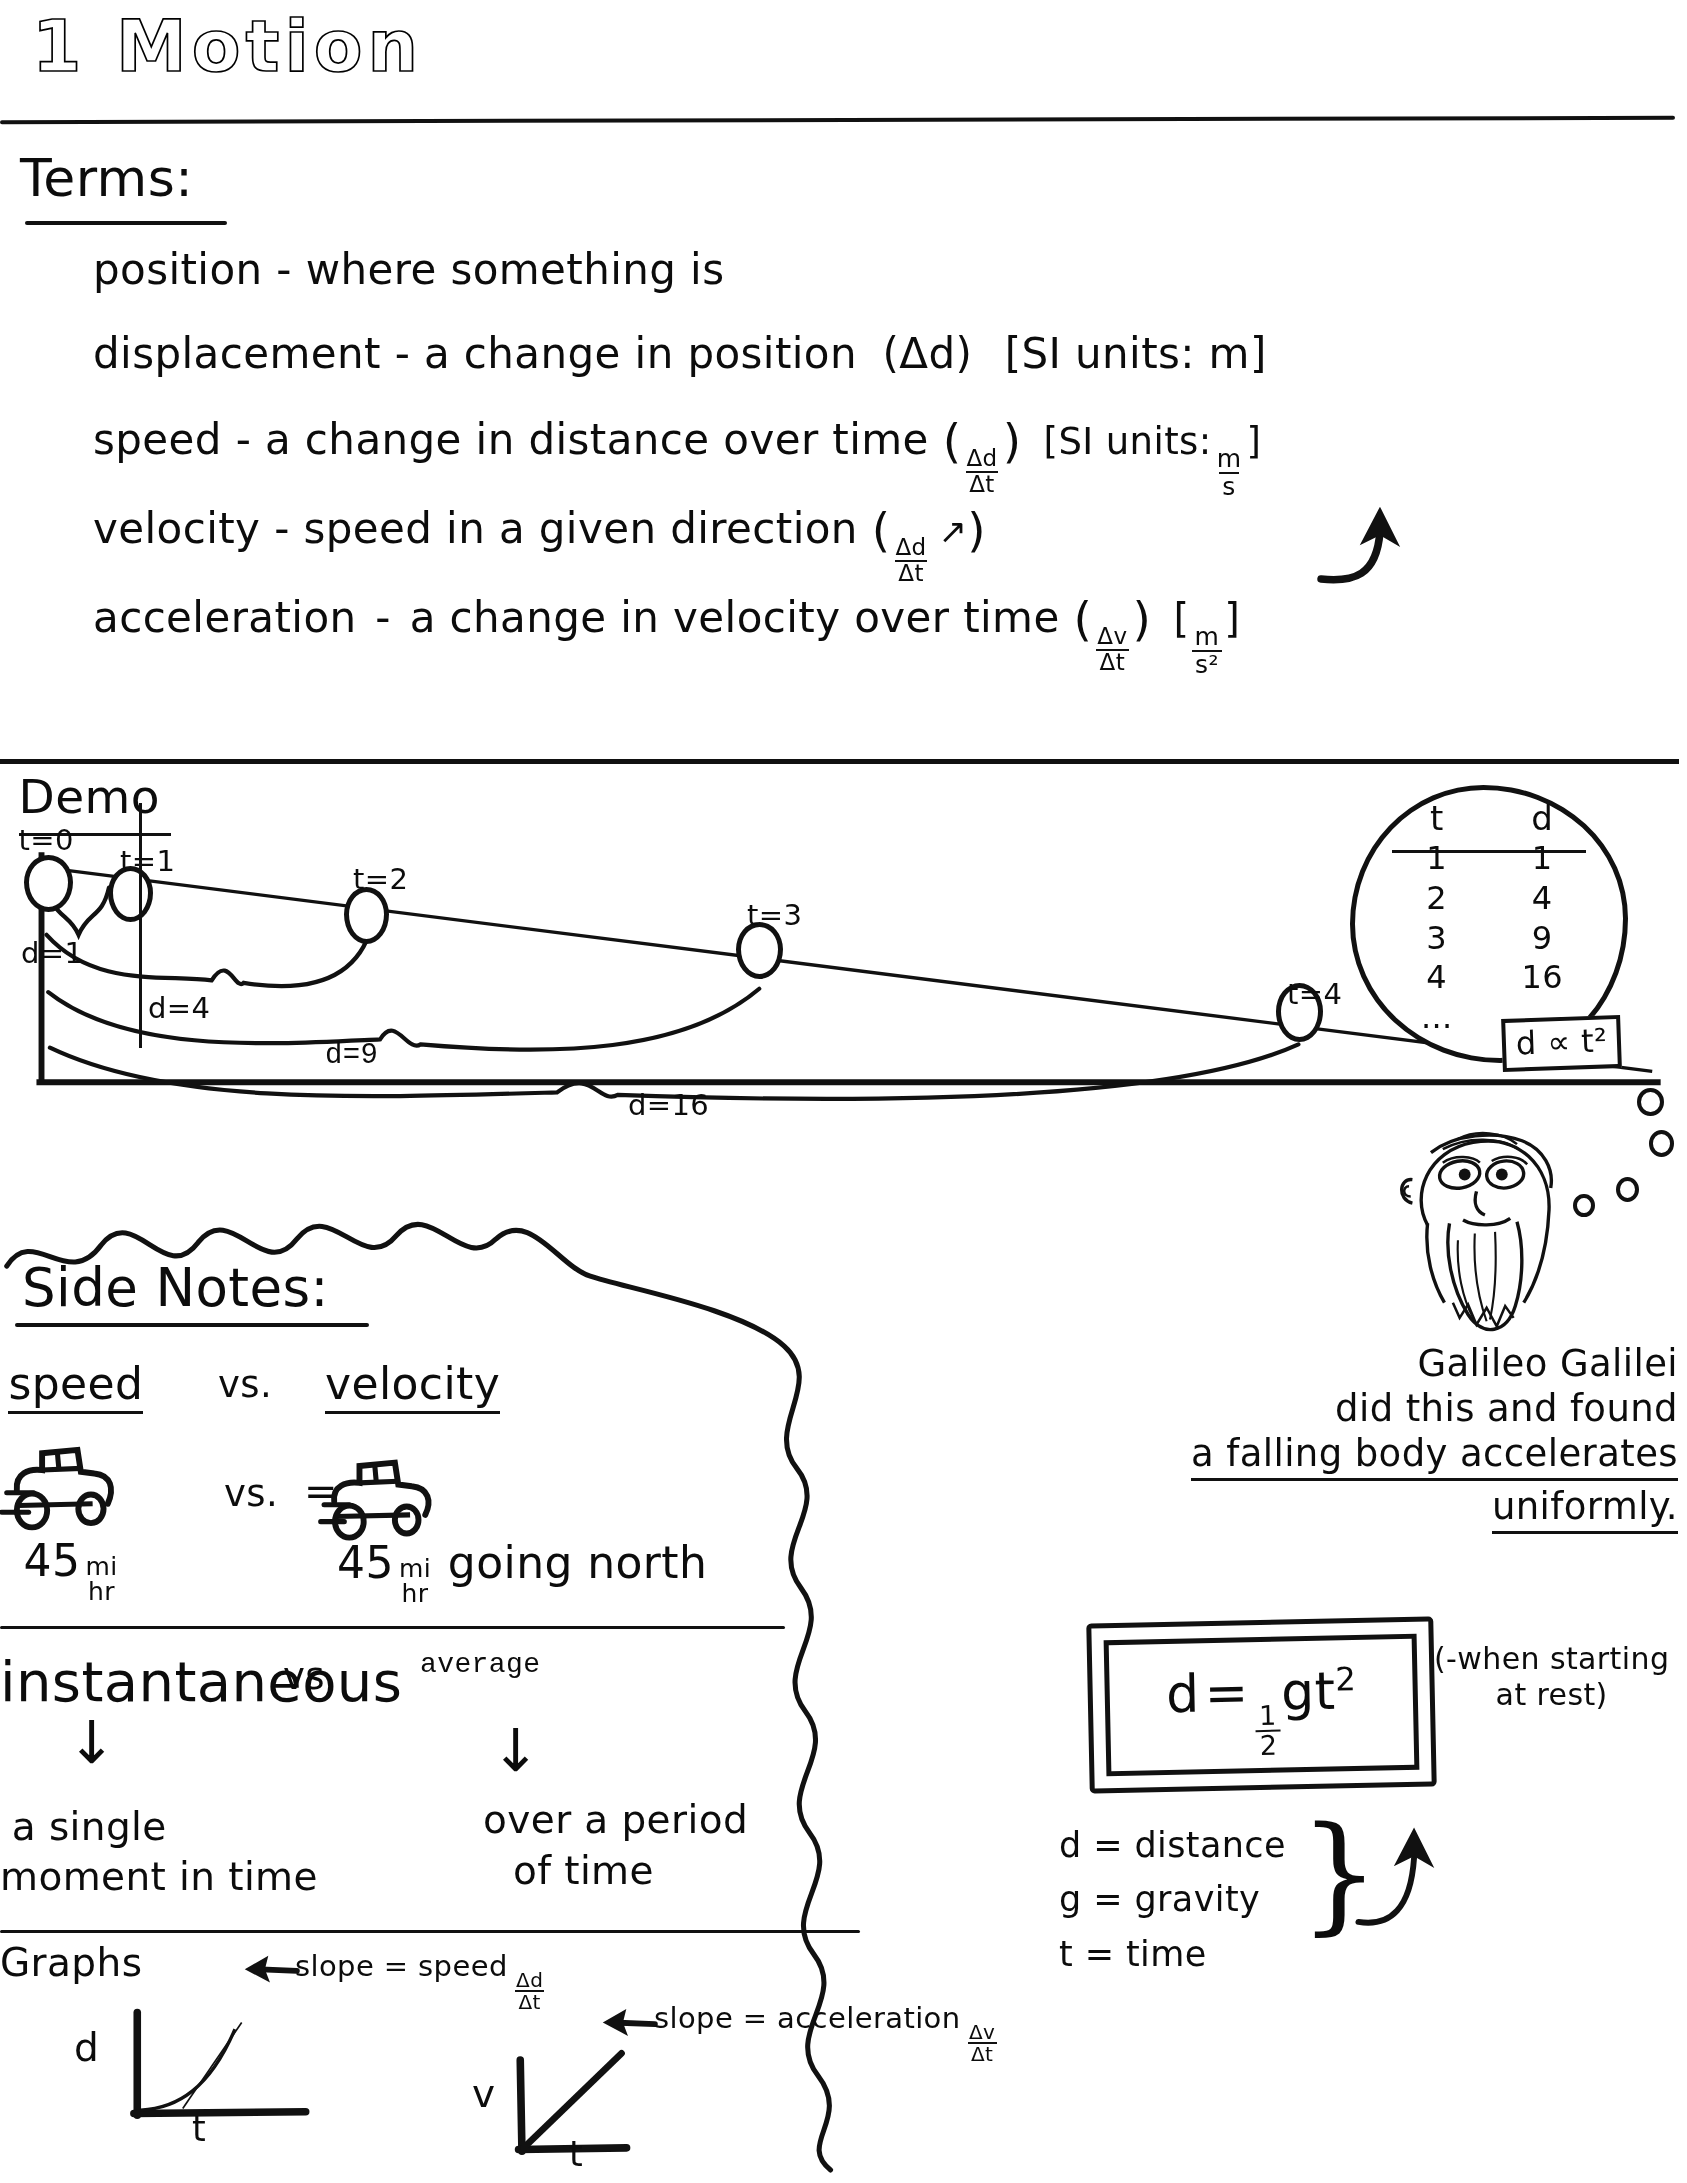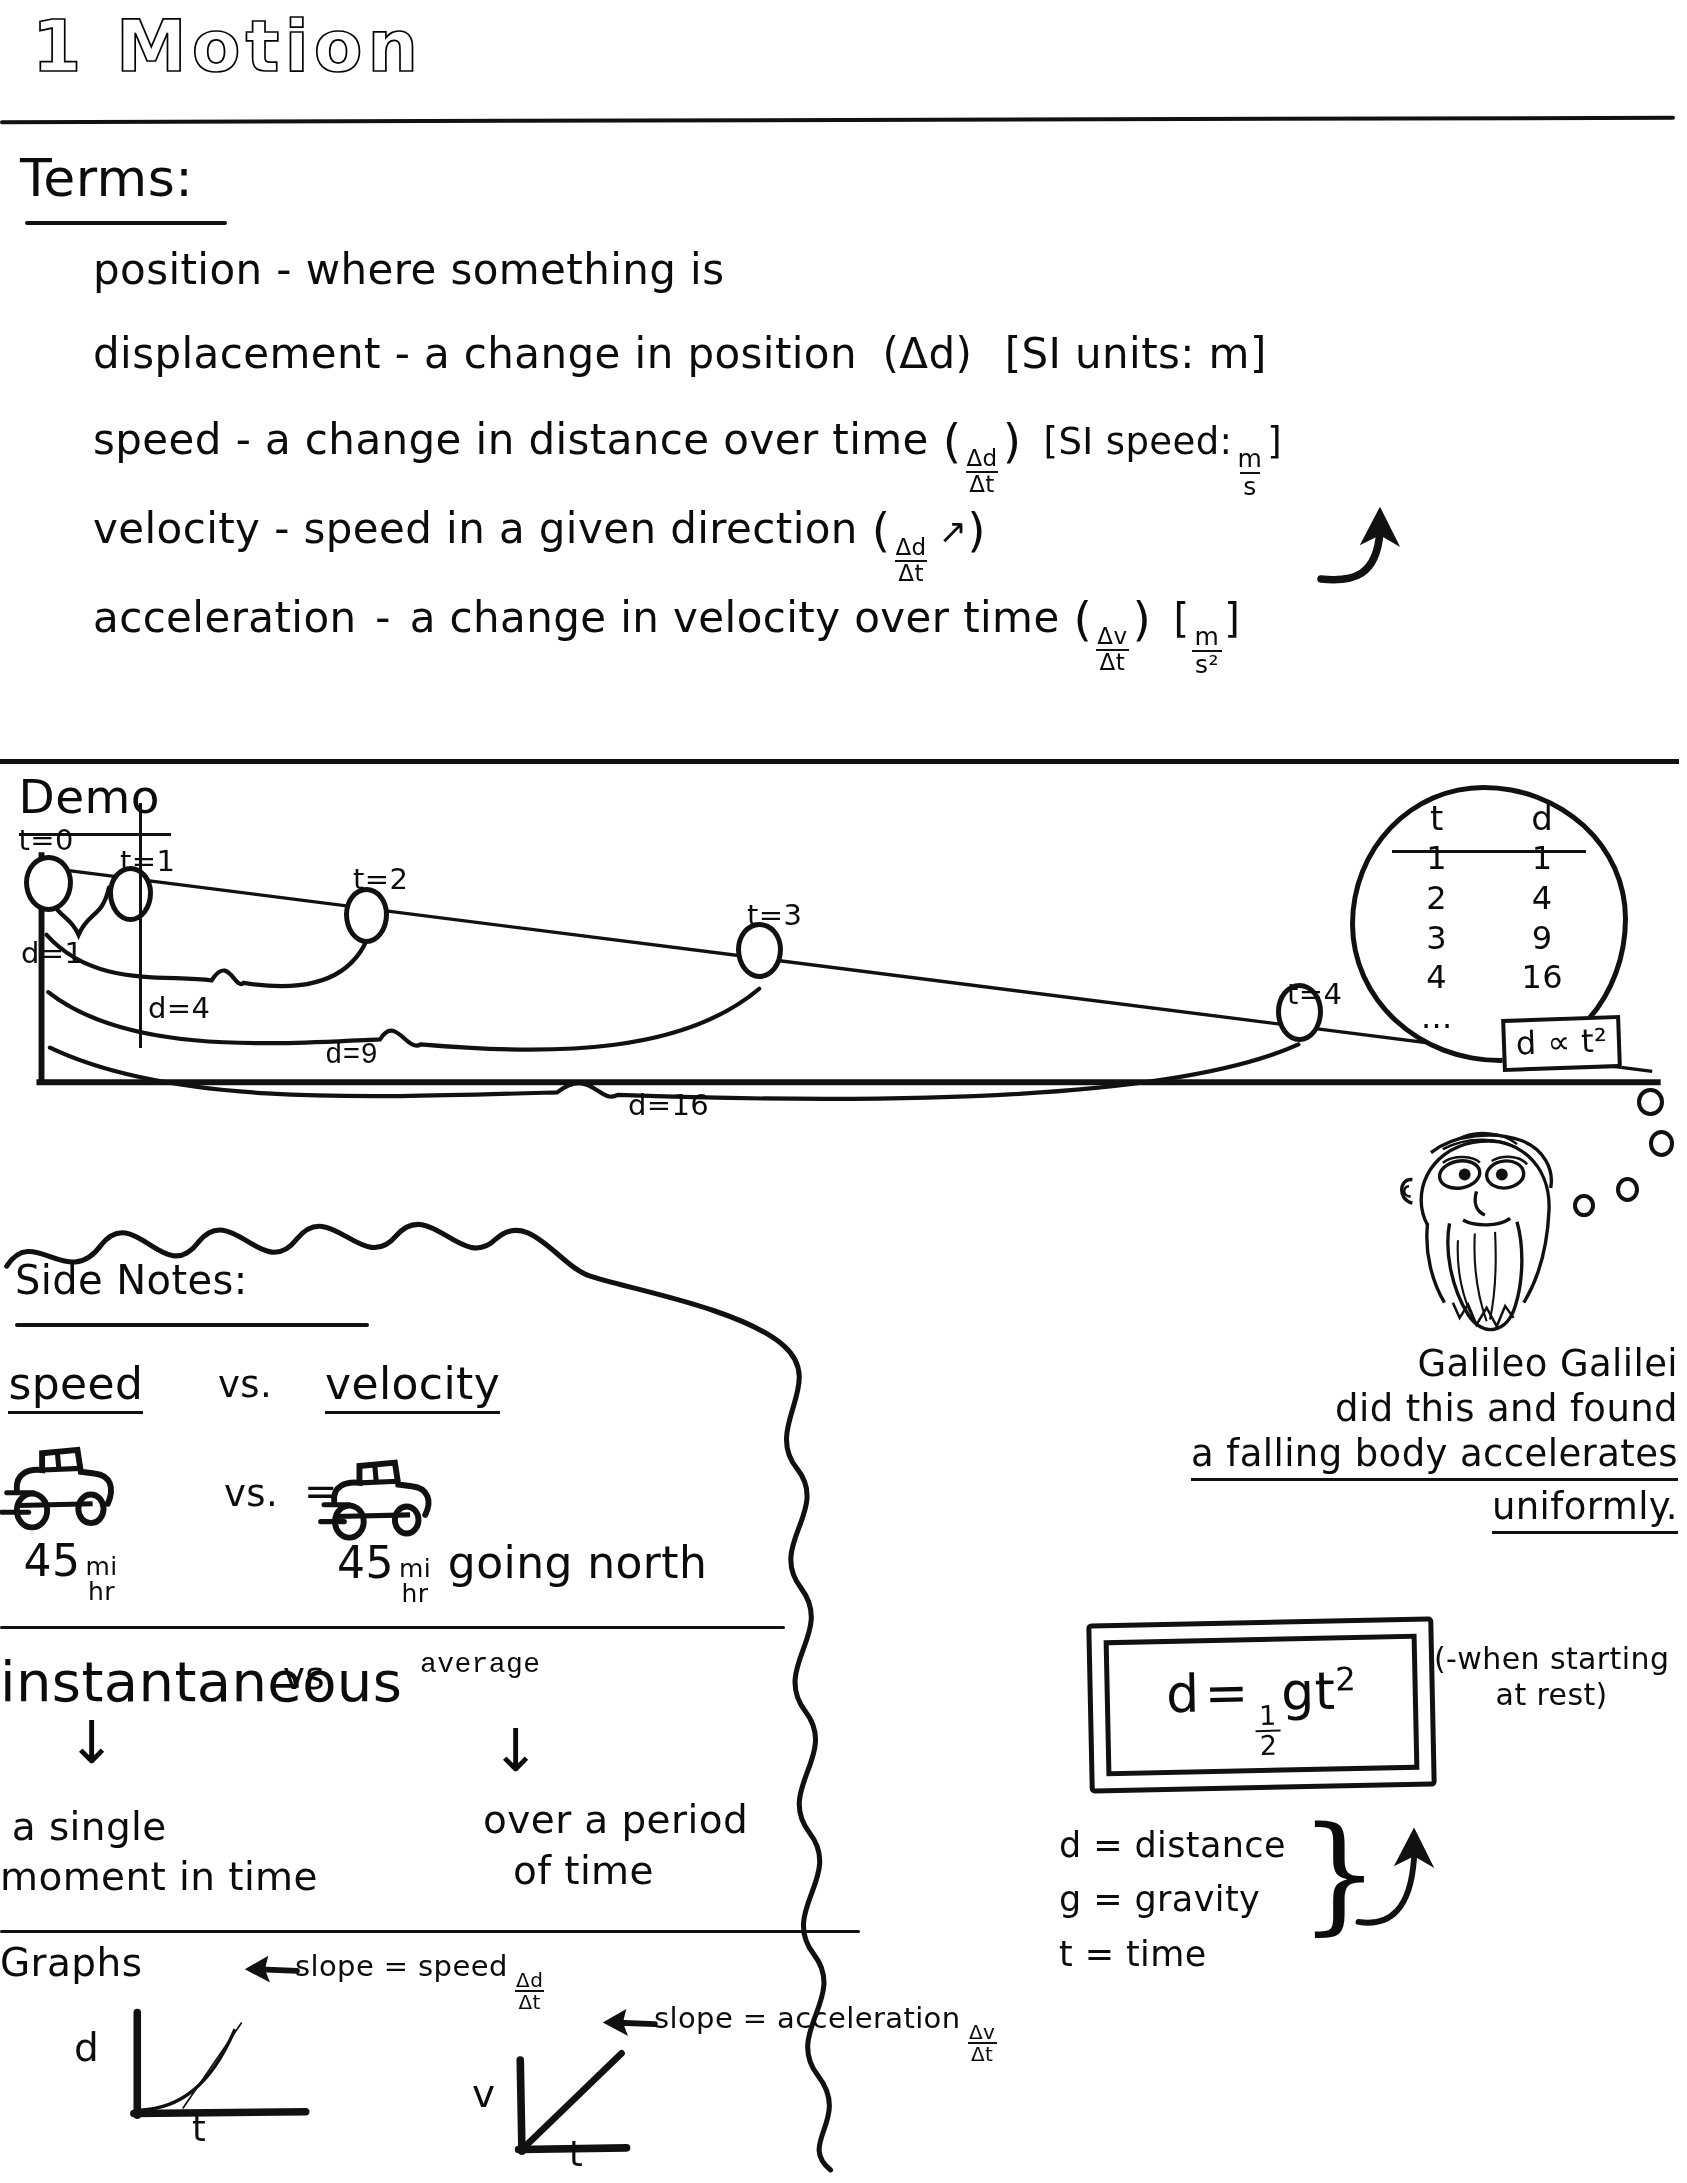--- a/index.html
+++ b/index.html
@@ -37,21 +37,21 @@
     border-radius:48% 52% 46% 54%/50% 48% 52% 50%;background:#fff;}
   #tbl{position:absolute;left:35px;top:15px;width:211px;font-size:32px;text-align:center;}
   #tbl td{width:50%;padding:0.8px 0;text-align:center;}
   #tbl .hdr{font-size:34px;}
   #tbl-vline{position:absolute;left:139px;top:803px;width:3.4px;height:245px;background:#111;}
   #tbl-hline{position:absolute;left:1392px;top:850px;width:194px;height:3.4px;background:#111;}
   #dt2box{position:absolute;left:1502px;top:1017px;border:4.2px solid #111;
           padding:1.7px 10px 5px;font-size:32px;background:#fff;transform:rotate(-2deg);}
   .bubdot{position:absolute;border:4.2px solid #111;border-radius:50%;background:#fff;}
   
-  #sidenotes-head{left:15px;top:1257px;font-size:40px;}
+  #sidenotes-head{left:22px;top:1257px;font-size:53px;}
   #sn-ul{left:15px;top:1323px;width:354px;height:4.2px;background:#111;border-radius:2.5px;}
   .sn-rule{position:absolute;height:3.4px;background:#111;border-radius:2.5px;}
   .uline{border-bottom:3.4px solid #111;padding-bottom:1.7px;}
   .vs{font-size:37px;}
   .arrowdown{position:absolute;font-size:59px;line-height:1;}
   
   #galileo-caption{left:1012px;top:1341px;width:666px;text-align:right;font-size:37px;line-height:1.22;}
   #formula-box{left:1088px;top:1620px;width:337px;height:160px;border:5.9px solid #111;
                border-radius:5px;transform:rotate(-1.2deg);}
   #formula-box-inner{position:absolute;left:11.8px;top:11.8px;right:11.8px;bottom:11.8px;border:5px solid #111;}
@@ -85,21 +85,21 @@
 </div>
 
 <div class="abs hw term-line" style="left:93px;top:413px;">
   <span>speed</span>
   <span>-</span>
   <span>a change in distance over time</span>
   <span class="paren">(</span><span class="frac">
       <span class="num">Δd</span>
       <span class="den">Δt</span>
     </span><span class="paren">)</span>
-  <span style="margin-left:8.4px;font-size:37px">[SI speed:</span><span class="frac" style="font-size:25px">
+  <span style="margin-left:8.4px;font-size:37px">[SI units:</span><span class="frac" style="font-size:25px">
       <span class="num">m</span>
       <span class="den">s</span>
     </span><span style="font-size:37px">]</span>
 </div>
 
 <div class="abs hw term-line" style="left:93px;top:502px;">
   <span>velocity</span>
   <span>-</span>
   <span>speed in a given direction</span>
   <span class="paren">(</span><span class="frac">

